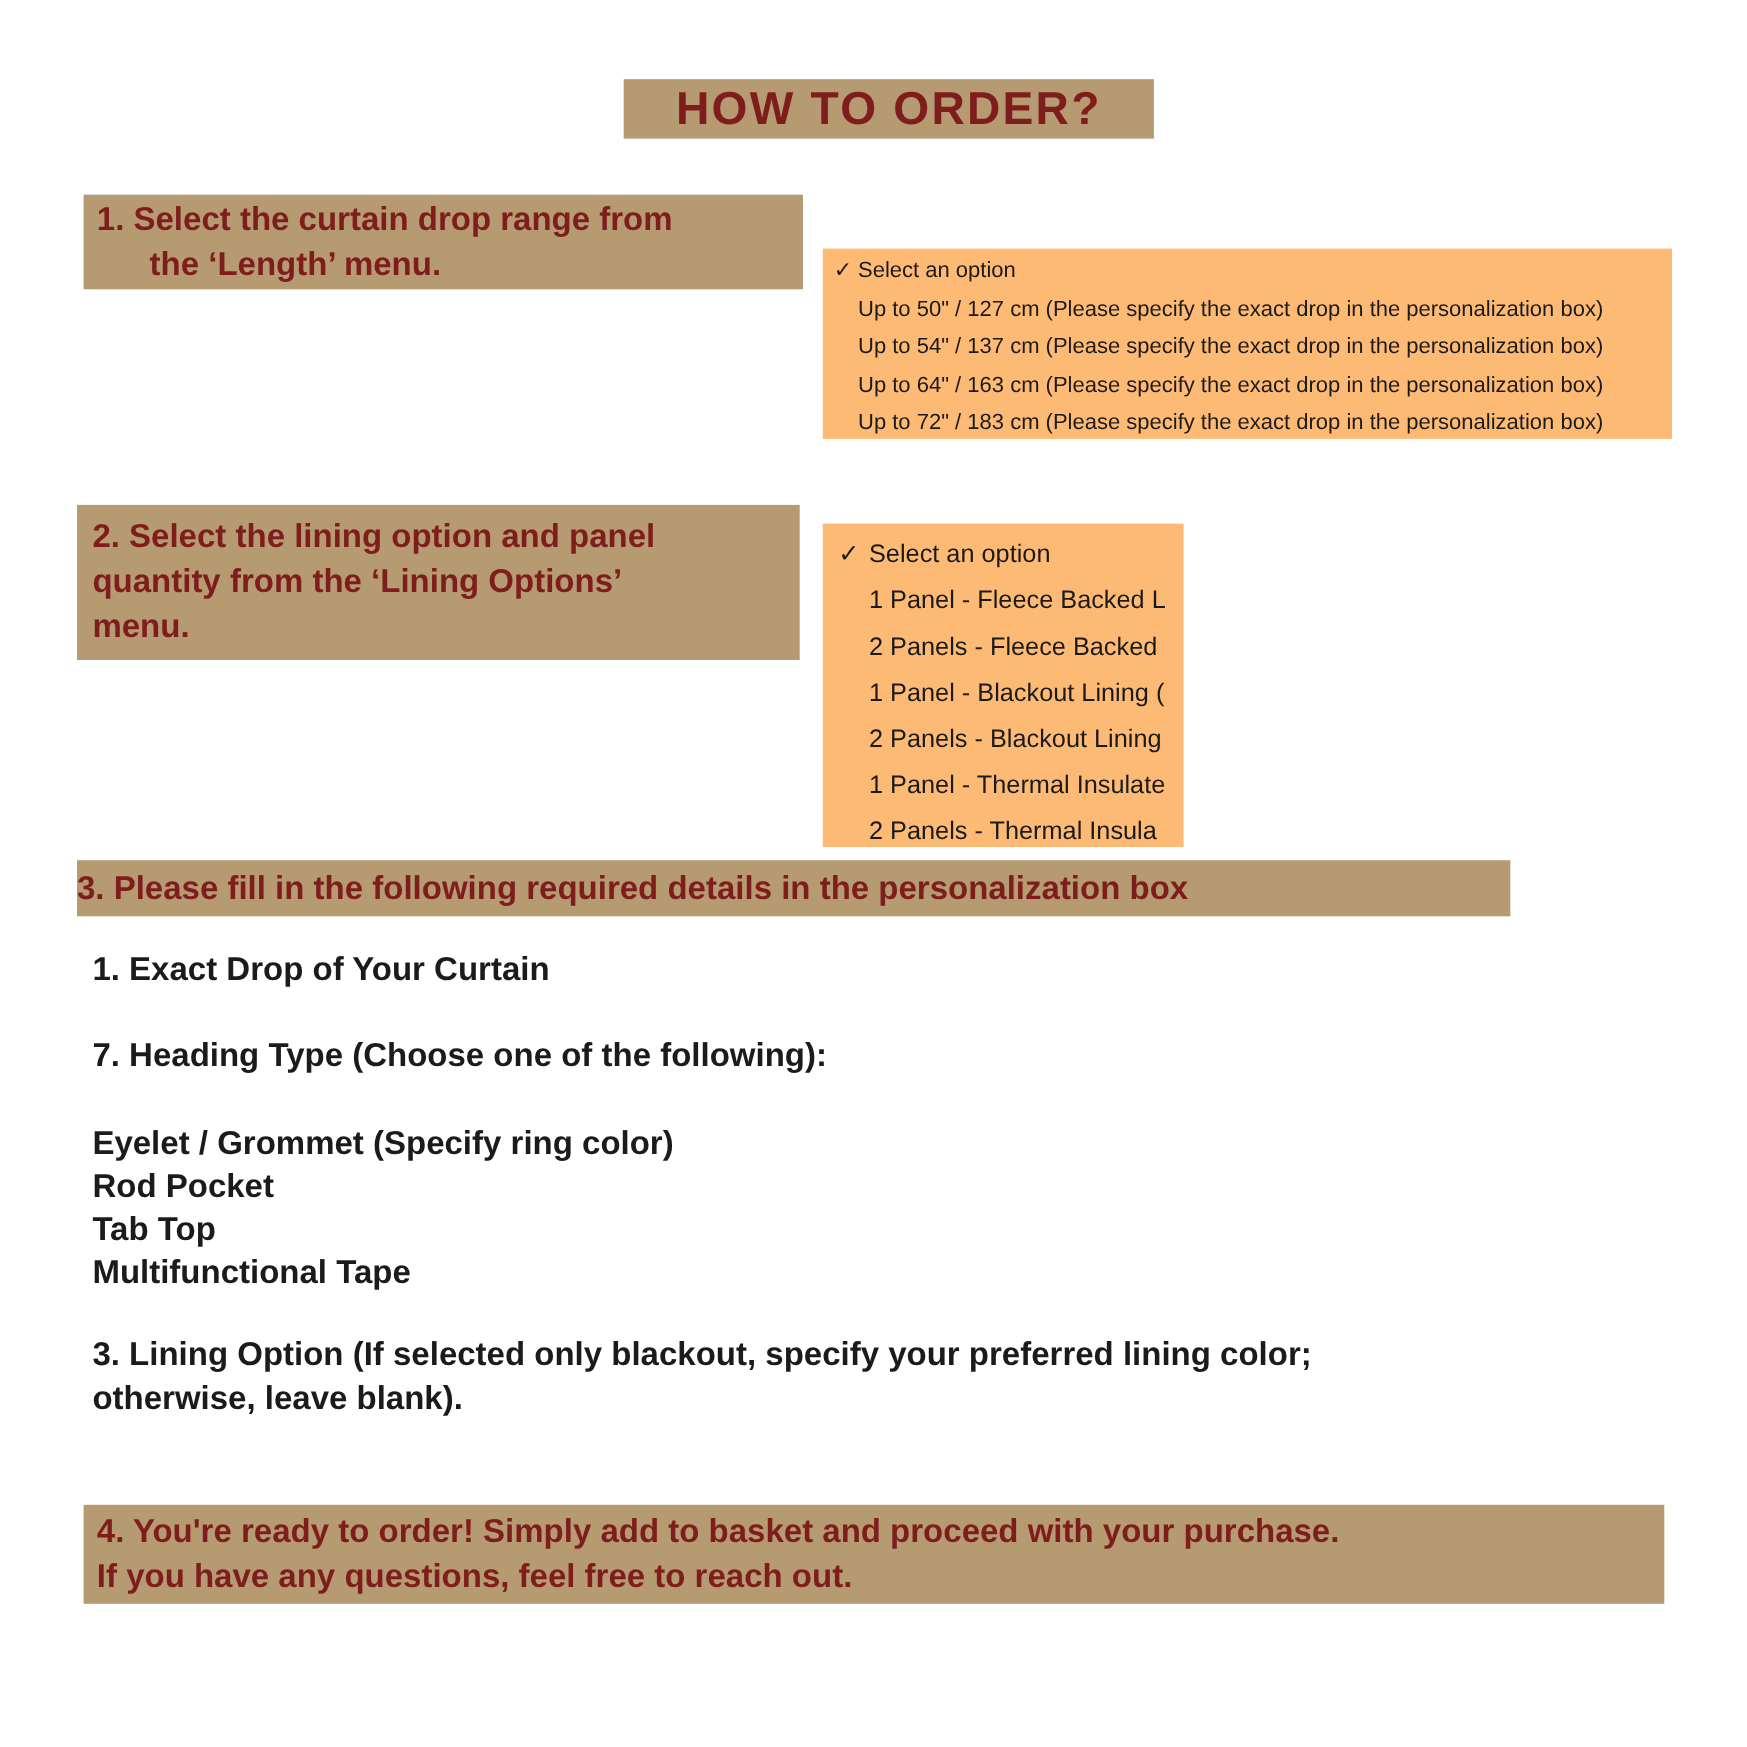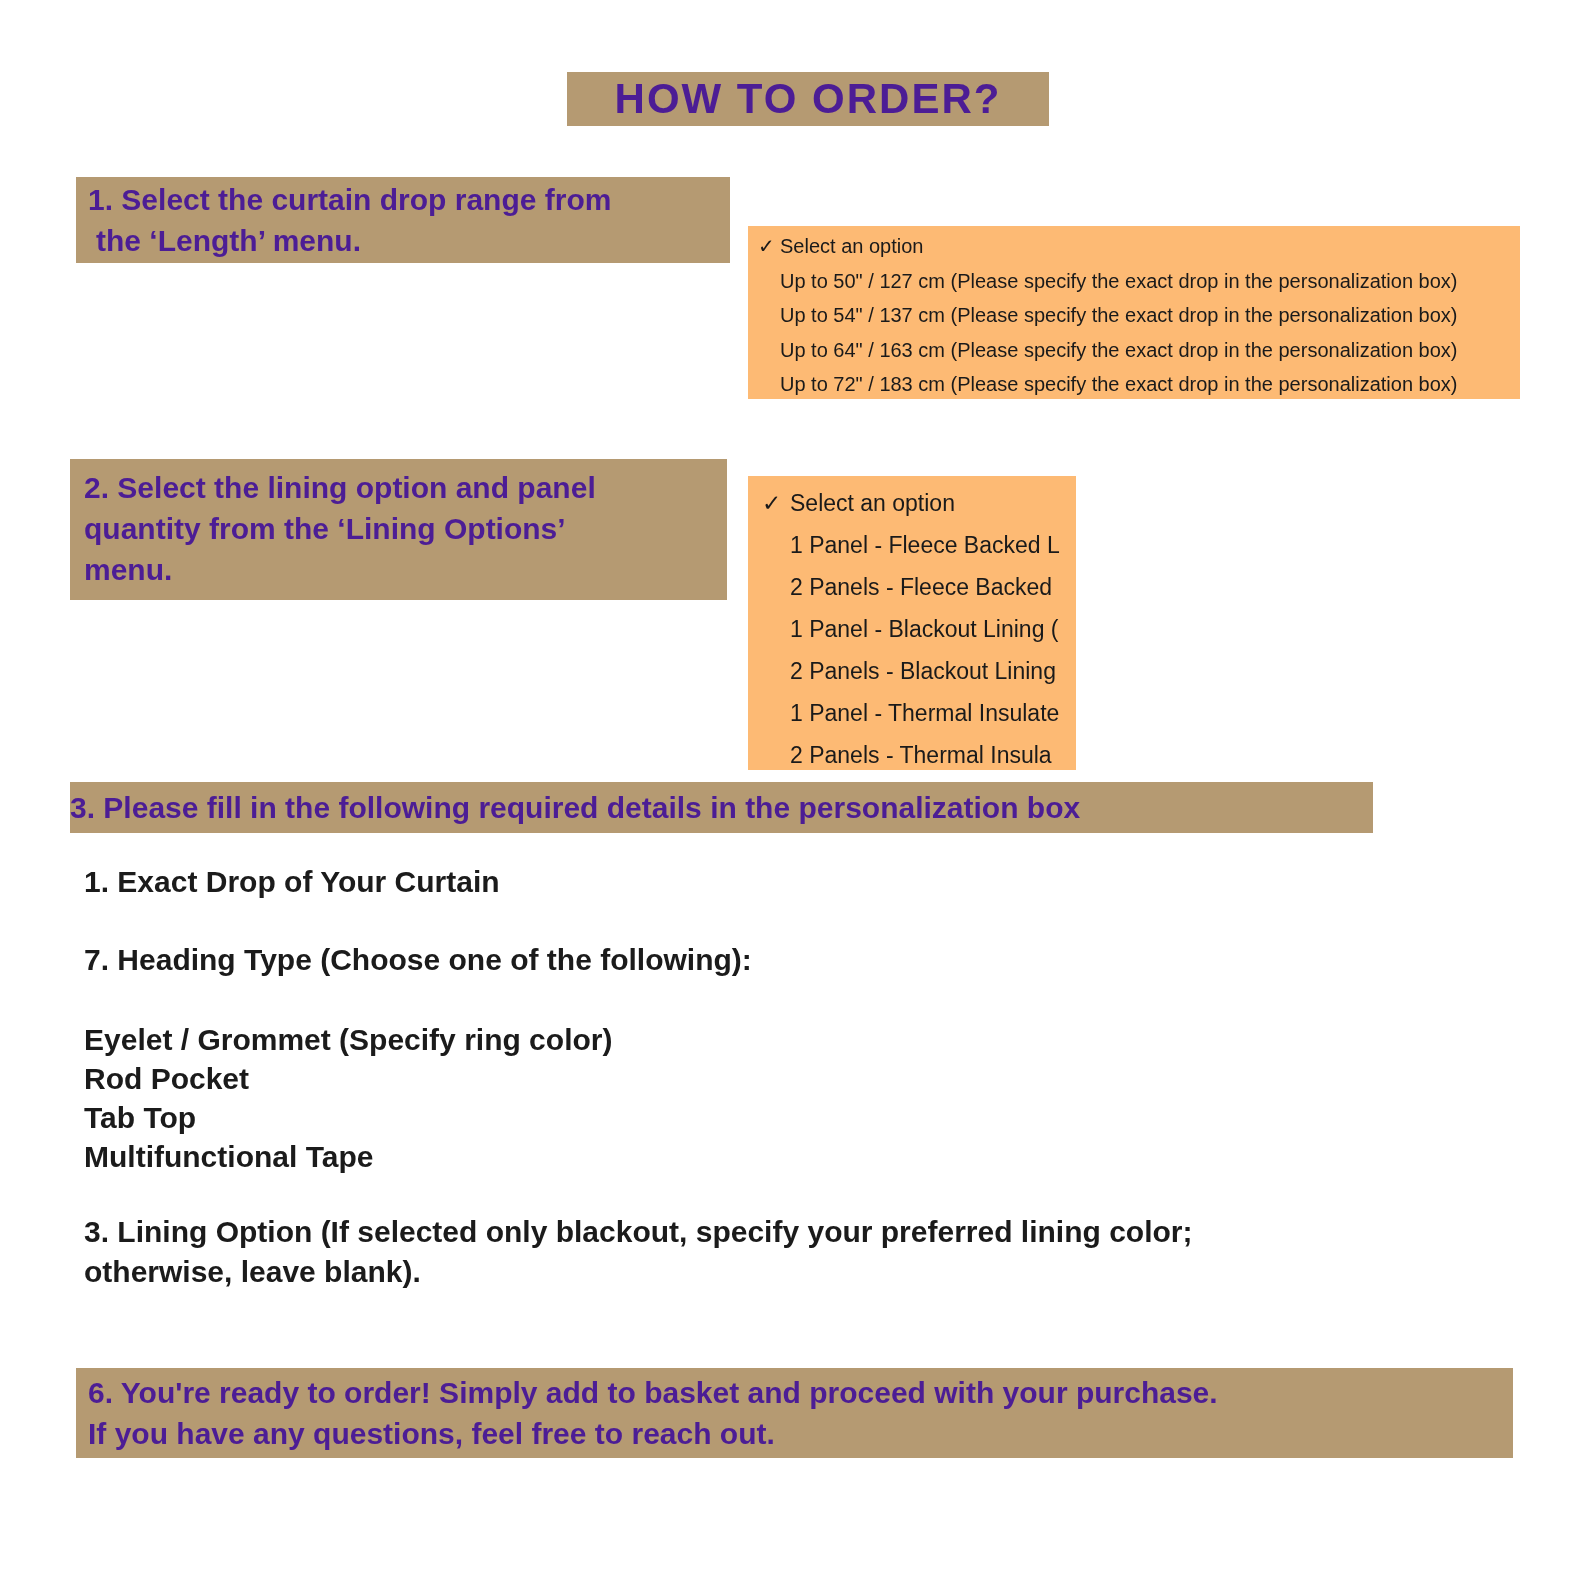--- a/index.html
+++ b/index.html
@@ -7,36 +7,36 @@
   body {
     font-family: "Liberation Sans", "DejaVu Sans", sans-serif;
     width: 1588px; height: 1588px;
   }
   .canvas {
     position: relative;
     width: 1588px; height: 1588px;
     background: #ffffff;
     overflow: hidden;
   }
-  .tan { background: #b59a72; color: #4c1d95; }
+  .tan { background: #b59a72; color: #7f1d1d; }
 
   .title-box {
     position: absolute; left: 567px; top: 72px;
     width: 482px; height: 54px;
     font-size: 42px; font-weight: 800; letter-spacing: 2px;
     line-height: 54px; text-align: center;
   }
 
   .step1-box {
     position: absolute; left: 76px; top: 177px;
     width: 654px; height: 86px;
     padding: 2px 6px 0 12px;
     font-size: 30px; font-weight: 700; line-height: 41px;
   }
-  .step1-box .l2 { padding-left: 8px; }
+  .step1-box .l2 { padding-left: 8px; margin-left: 40px; }
 
   .dropdown {
     position: absolute; background: #fdba74; color: #1a1a1a;
     overflow: hidden; white-space: nowrap; margin-top: 48px;
   }
   .dd1 {
     left: 748px; top: 178px; width: 772px; height: 173px;
     font-size: 20px; padding-top: 3px;
   }
   .dd1 .dd-row { line-height: 34.5px; height: 34.5px; padding-left: 32px; }
@@ -134,17 +134,17 @@
     <div>Tab Top</div>
     <div>Multifunctional Tape</div>
   </div>
 
   <div class="detail detail-3">
     <div>3. Lining Option (If selected only blackout, specify your preferred lining color;</div>
     <div>otherwise, leave blank).</div>
   </div>
 
   <div class="banner4 tan">
-    <div>6. You're ready to order! Simply add to basket and proceed with your purchase.</div>
+    <div>4. You're ready to order! Simply add to basket and proceed with your purchase.</div>
     <div>If you have any questions, feel free to reach out.</div>
   </div>
 
 </div>
 
 </body></html>

